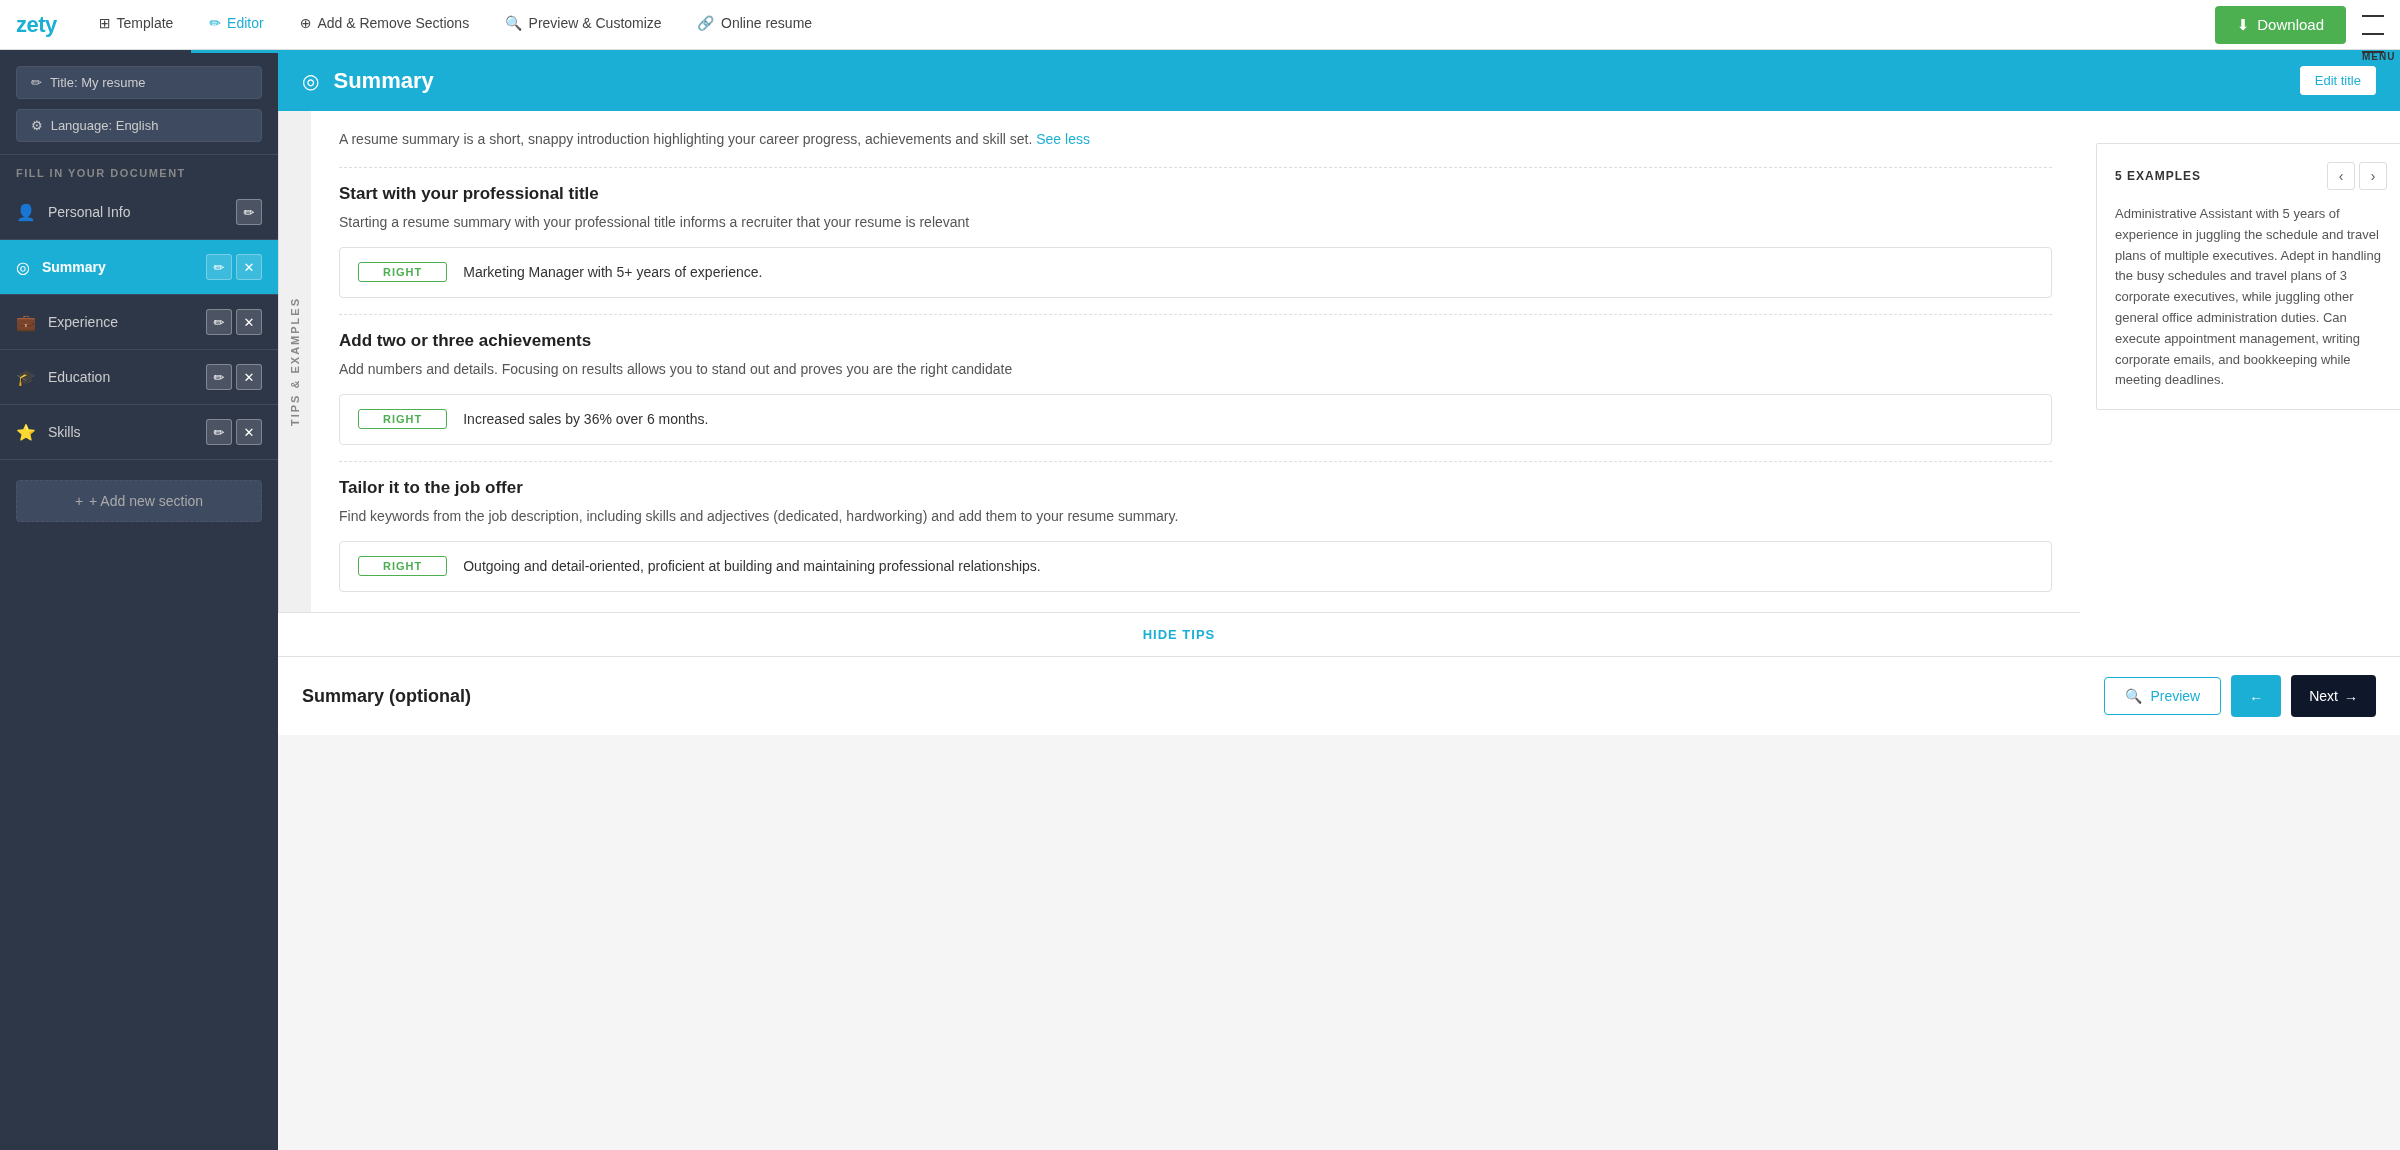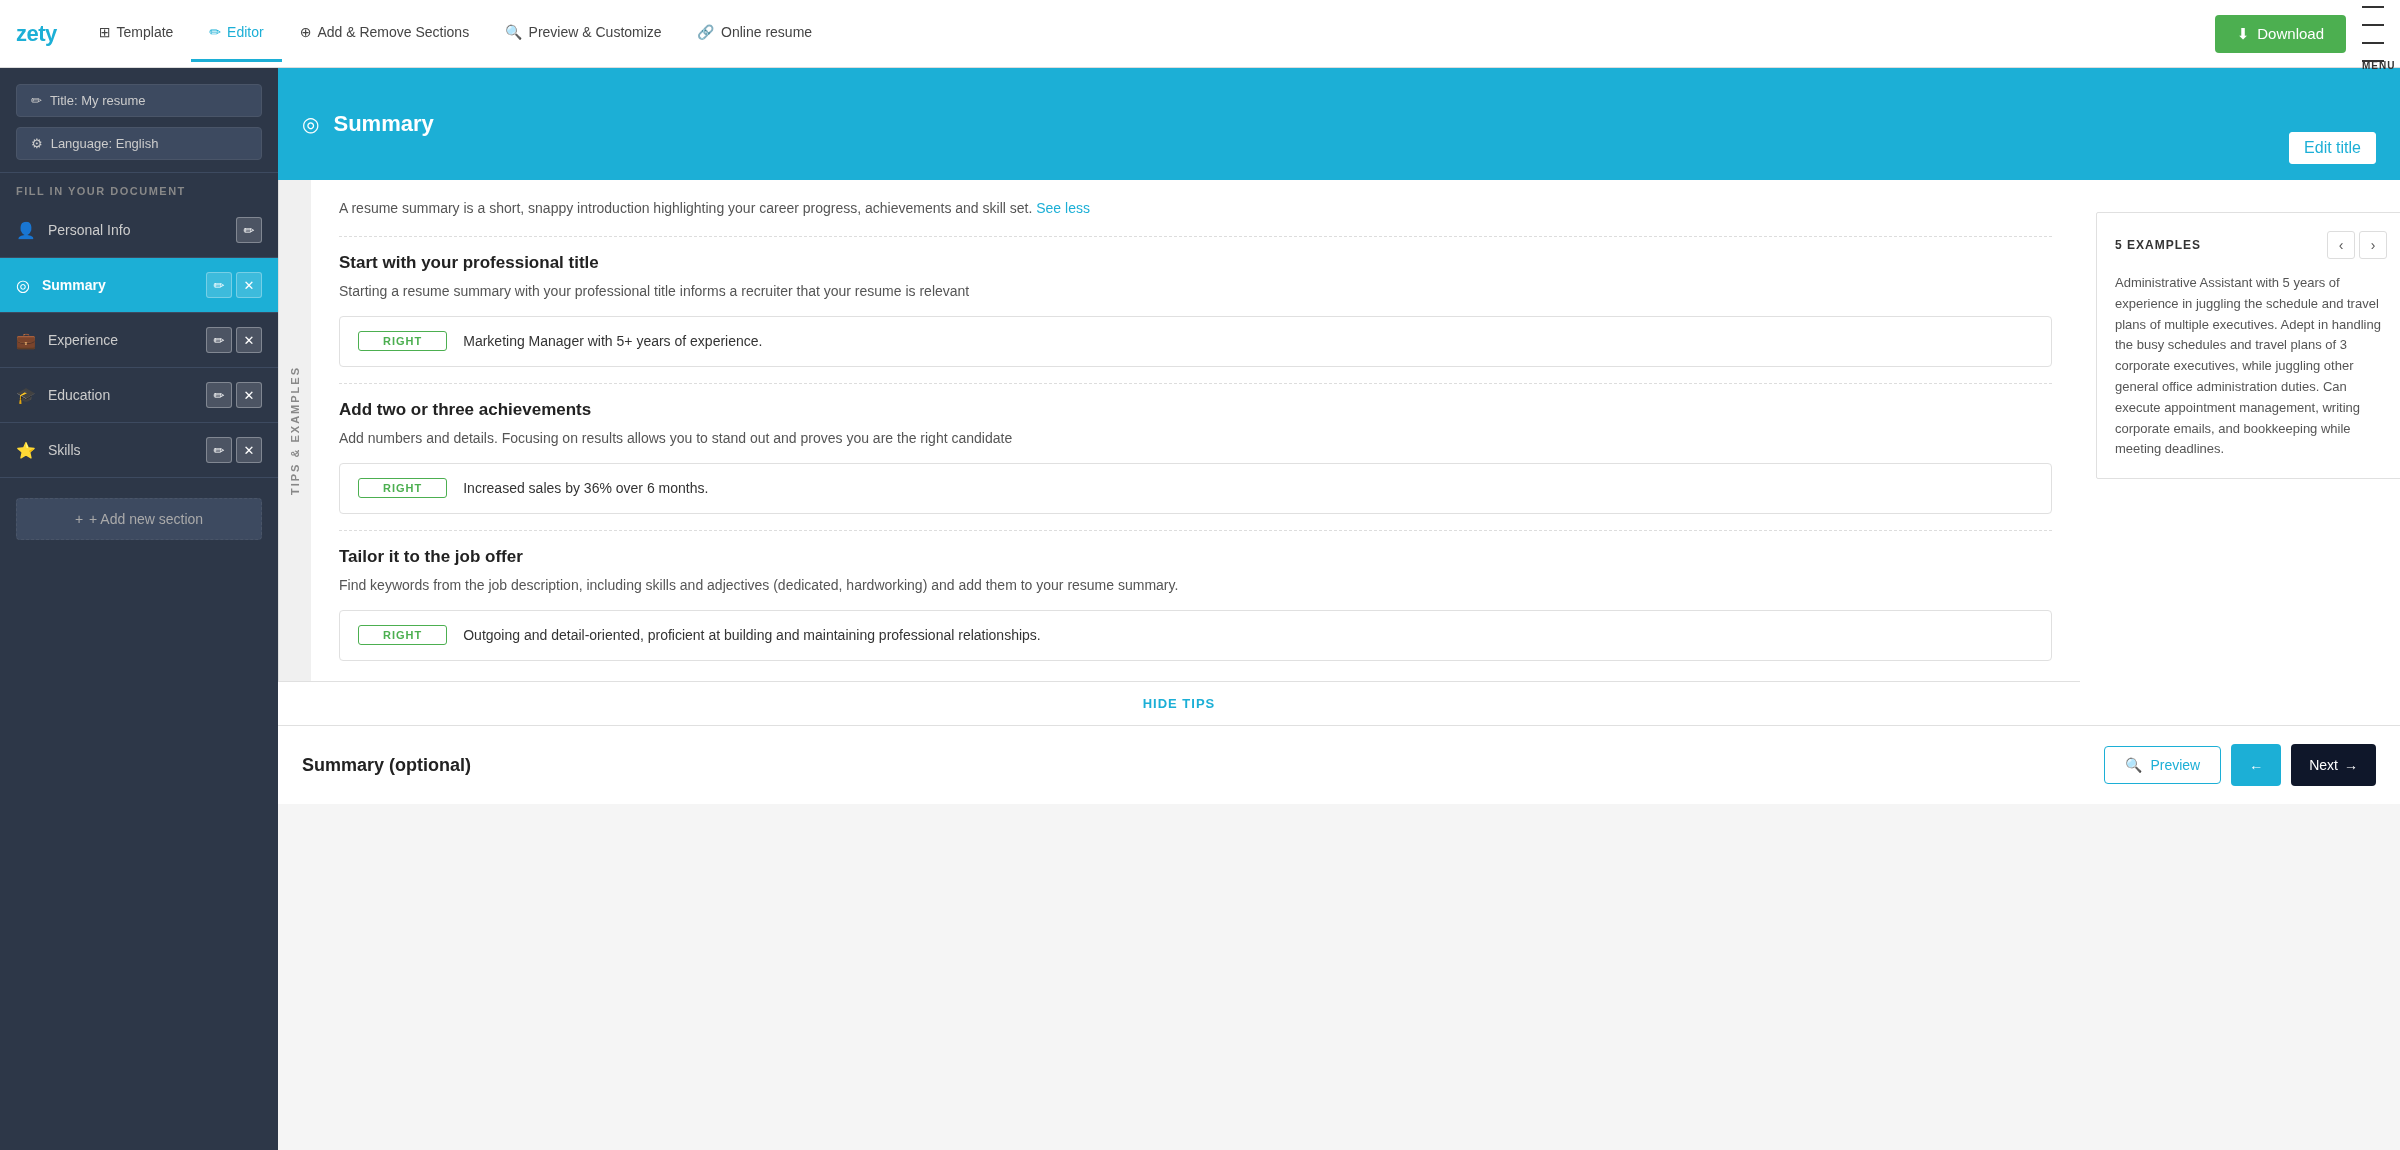--- a/index.html
+++ b/index.html
@@ -1,21 +1,21 @@
 <!DOCTYPE html>
 <html><head>
   <meta charset="utf-8">
   <style>
     * { box-sizing: border-box; margin: 0; padding: 0; }
     body { font-family: -apple-system, BlinkMacSystemFont, 'Segoe UI', Arial, sans-serif; background: #f0f0f0; display: flex; flex-direction: column; height: 100vh; overflow: hidden; }
 
     
     .topnav {
       display: flex; align-items: center; background: #fff; border-bottom: 1px solid #ddd;
-      height: 68px; padding: 0 16px; gap: 0; position: relative; z-index: 10;
+      height: 50px; padding: 0 16px; gap: 0; position: relative; z-index: 10;
     }
     .brand {
       font-size: 22px; font-weight: 700; color: #1cafd6; margin-right: 24px; letter-spacing: -0.5px;
     }
     .nav-item {
       display: flex; align-items: center; gap: 6px; padding: 0 18px; height: 56px;
       font-size: 14px; color: #444; cursor: pointer; border-bottom: 3px solid transparent;
       text-decoration: none;
     }
     .nav-item.active { color: #1cafd6; border-bottom-color: #1cafd6; }
@@ -76,21 +76,21 @@
 
     
     .section-header {
       background: #1cafd6; color: #fff; padding: 16px 24px;
       display: flex; align-items: center; gap: 14px;
     }
     .section-header-icon { font-size: 20px; }
     .section-header-title { font-size: 22px; font-weight: 600; flex: 1; }
     .edit-title-btn {
       background: #fff; color: #1cafd6; border: 1px solid #fff; border-radius: 3px;
-      padding: 6px 14px; font-size: 16px; cursor: pointer; margin-top: 48px;
+      padding: 6px 14px; font-size: 13px; cursor: pointer;
     }
     .tips-rotated-label {
       writing-mode: vertical-rl; transform: rotate(180deg);
       font-size: 11px; letter-spacing: 2px; font-weight: 700; color: #888;
       padding: 16px 10px; background: #f0f0f0; border-right: 1px solid #ddd;
       text-transform: uppercase; display: flex; align-items: center; justify-content: center;
       flex-shrink: 0;
     }
     .tips-content { flex: 1; padding: 20px 28px; }
     .tips-intro { font-size: 14px; color: #555; margin-bottom: 20px; }

